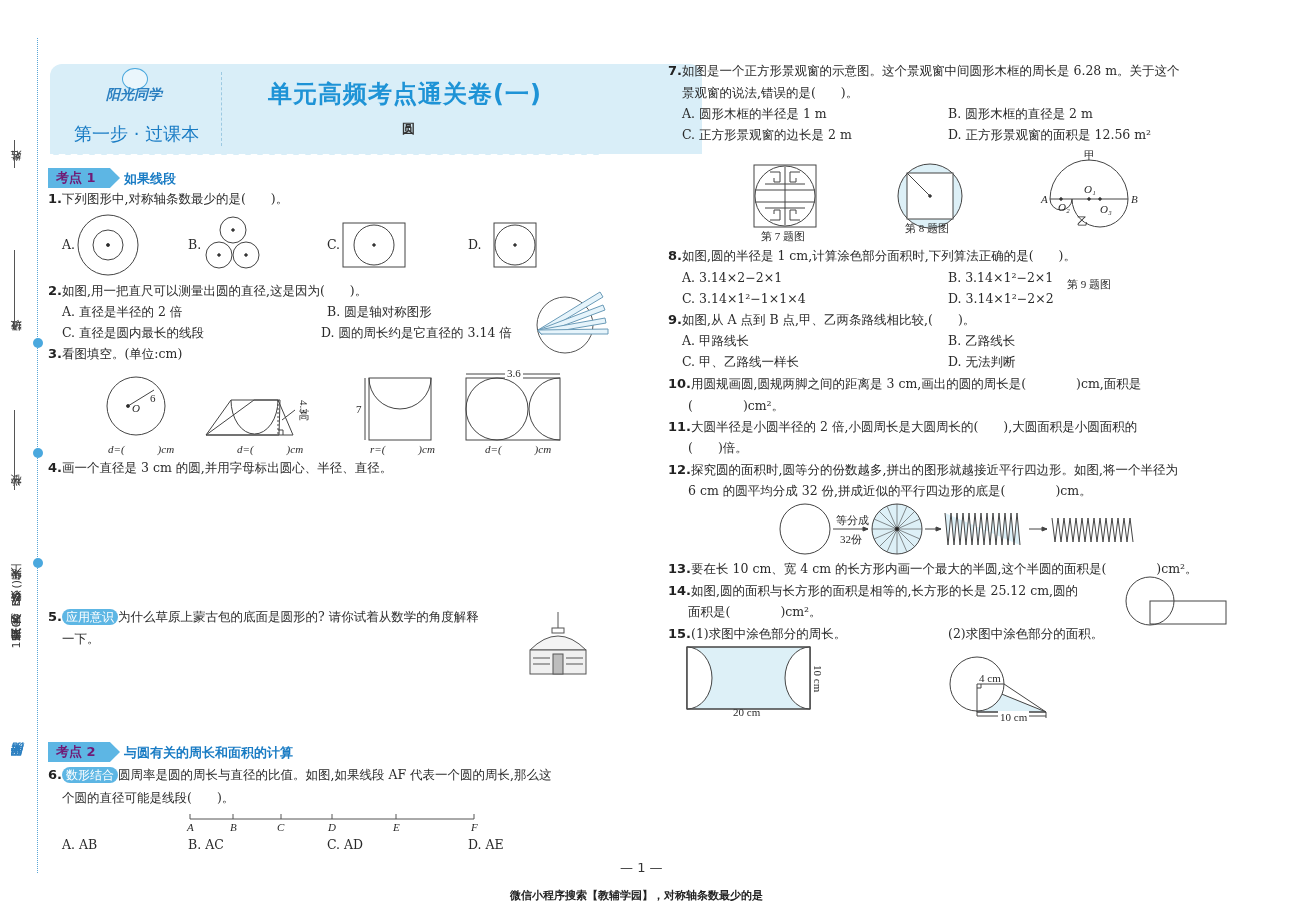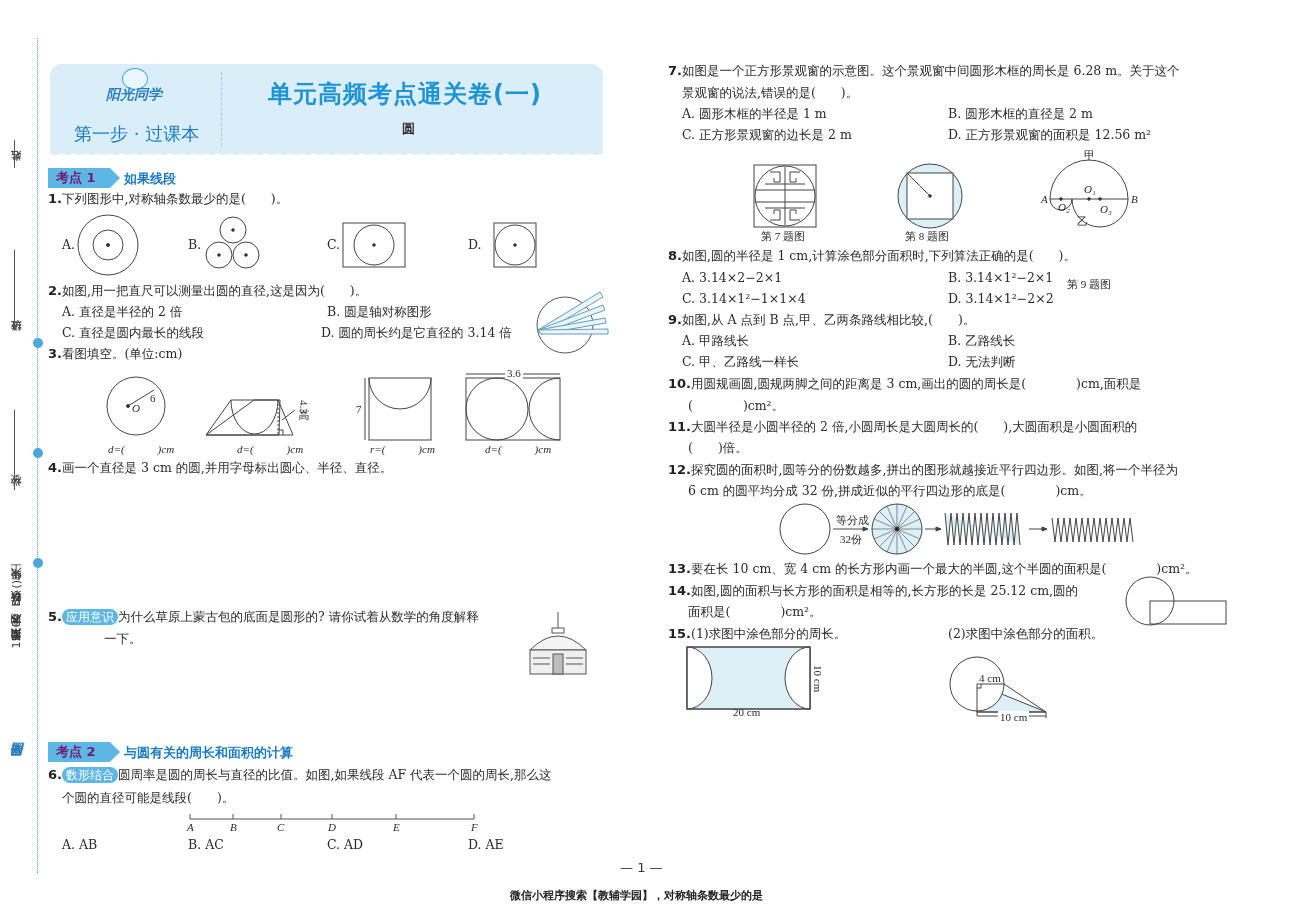--- a/index.html
+++ b/index.html
@@ -8,21 +8,21 @@
   .abs { position: absolute; }
   .qnum { font-family: "DejaVu Sans", "Liberation Sans", sans-serif; font-weight: bold; font-size: 13px; color: #222; }
   .line { position: absolute; white-space: nowrap; font-size: 12.5px; line-height: 18px; }
   .opt { position: absolute; white-space: nowrap; font-size: 12.5px; line-height: 18px; }
   .cap { position: absolute; white-space: nowrap; font-size: 11px; font-family: "Liberation Serif", serif; }
   
   .binding { position: absolute; left: 37px; top: 38px; width: 0; height: 835px; border-left: 1.5px dotted #5aa6d6; }
   .vtext { position: absolute; writing-mode: vertical-rl; transform: rotate(180deg); font-family: "DejaVu Sans", sans-serif; font-size: 11px; color: #333; white-space: nowrap; }
   .dot-badge { position: absolute; width: 10px; height: 10px; border-radius: 50%; background: #4aa8de; left: 33px; }
   
-  .header { position: absolute; left: 50px; top: 64px; width: 553px; height: 90px; background: #d9eef8; border-radius: 12px 12px 0 0; }
+  .header { position: absolute; left: 50px; top: 64px; width: 652px; height: 90px; background: #d9eef8; border-radius: 12px 12px 0 0; }
   .header-divider { position: absolute; left: 171px; top: 8px; height: 74px; border-left: 1px dashed #9cc9e2; }
   .header-title { position: absolute; left: 218px; top: 14px; font-family: "DejaVu Sans", sans-serif; font-weight: bold; font-size: 24px; color: #1e93d6; letter-spacing: 1px; }
   .header-sub { position: absolute; left: 352px; top: 56px; font-family: "DejaVu Sans", sans-serif; font-weight: bold; font-size: 13px; color: #333; }
   .brand { position: absolute; left: 56px; top: 22px; font-family: "DejaVu Sans", sans-serif; font-style: italic; font-weight: bold; font-size: 14px; color: #2b7fc0; }
   .brand-sun { position: absolute; left: 72px; top: 4px; width: 26px; height: 22px; border: 1.5px solid #4aa8de; border-radius: 50%; background: #eaf6fc; }
   .step { position: absolute; left: 24px; top: 58px; font-family: "DejaVu Sans", sans-serif; font-weight: normal; font-size: 18px; color: #1a7cc4; }
   .wave { position: absolute; left: 50px; top: 150px; width: 553px; height: 8px; background: radial-gradient(circle at 6px 0, #d9eef8 5px, transparent 5.5px) repeat-x; background-size: 12px 8px; }
   
   .kd-tag { position: absolute; height: 20px; background: #5db6e4; color: #701a75; font-family: "DejaVu Sans", sans-serif; font-weight: bold; font-size: 13px; line-height: 20px; padding-left: 8px; width: 72px; clip-path: polygon(0 0, 86% 0, 100% 50%, 86% 100%, 0 100%); }
   .kd-title { position: absolute; font-family: "DejaVu Sans", sans-serif; font-weight: bold; font-size: 13px; color: #1a7cc4; }
@@ -141,21 +141,21 @@
 <div class="cap" style="left:370px; top:442px; font-style:italic;">r=(　　　)cm</div>
 <div class="cap" style="left:485px; top:442px; font-style:italic;">d=(　　　)cm</div>
 
 <div class="line" style="left:48px; top:459px;">
   <span class="qnum">4.</span><span>画一个直径是 3 cm 的圆,并用字母标出圆心、半径、直径。</span>
 </div>
 
 <div class="line" style="left:48px; top:608px;">
   <span class="qnum">5.</span><span class="pill">应用意识</span><span>为什么草原上蒙古包的底面是圆形的? 请你试着从数学的角度解释</span>
 </div>
-<div class="line" style="left:62px; top:630px;margin-left:42px;">一下。</div>
+<div class="line" style="left:62px; top:630px;">一下。</div>
 <svg style="left:0;top:0" width="1289" height="918">
   <g fill="none" stroke="#555" stroke-width="1">
     <line x1="558" y1="612" x2="558" y2="628"></line>
     <rect x="552" y="628" width="12" height="5"></rect>
     <path d="M530,650 Q558,622 586,650 Z" fill="#f4f4f4"></path>
     <rect x="530" y="650" width="56" height="24" fill="#f0f0f0"></rect>
     <rect x="553" y="654" width="10" height="20" fill="#bdbdbd"></rect>
     <line x1="533" y1="658" x2="550" y2="658"></line>
       <line x1="566" y1="658" x2="583" y2="658"></line>
     <line x1="533" y1="664" x2="550" y2="664"></line>
@@ -224,21 +224,21 @@
     <path d="M1050,199 A39,39 0 0 1 1128,199"></path>
     <line x1="1050" y1="199" x2="1128" y2="199"></line>
     <path d="M1050,199 A11,11 0 0 0 1072,199"></path>
     <path d="M1072,199 A28,28 0 0 0 1128,199"></path>
     <circle cx="1061" cy="199" r="1.3" fill="#222"></circle>
     <circle cx="1089" cy="199" r="1.3" fill="#222"></circle>
     <circle cx="1100" cy="199" r="1.3" fill="#222"></circle>
   </g>
 </svg>
 <div class="cap" style="left:761px; top:229px;">第 7 题图</div>
-<div class="cap" style="left:905px; top:229px;">第 8 题图</div>
+<div class="cap" style="left:905px; top:221px;">第 8 题图</div>
 <div class="cap" style="left:1067px; top:229px;margin-top:48px;">第 9 题图</div>
 <div class="cap" style="left:1084px; top:148px;">甲</div>
 <div class="cap" style="left:1077px; top:214px;">乙</div>
 <div class="cap" style="left:1041px; top:193px; font-style:italic;">A</div>
 <div class="cap" style="left:1131px; top:193px; font-style:italic;">B</div>
 <div class="cap" style="left:1084px; top:183px; font-style:italic;">O₁</div>
 <div class="cap" style="left:1058px; top:201px; font-style:italic;">O₂</div>
 <div class="cap" style="left:1100px; top:203px; font-style:italic;">O₃</div>
 
 <div class="line" style="left:668px; top:247px;">

